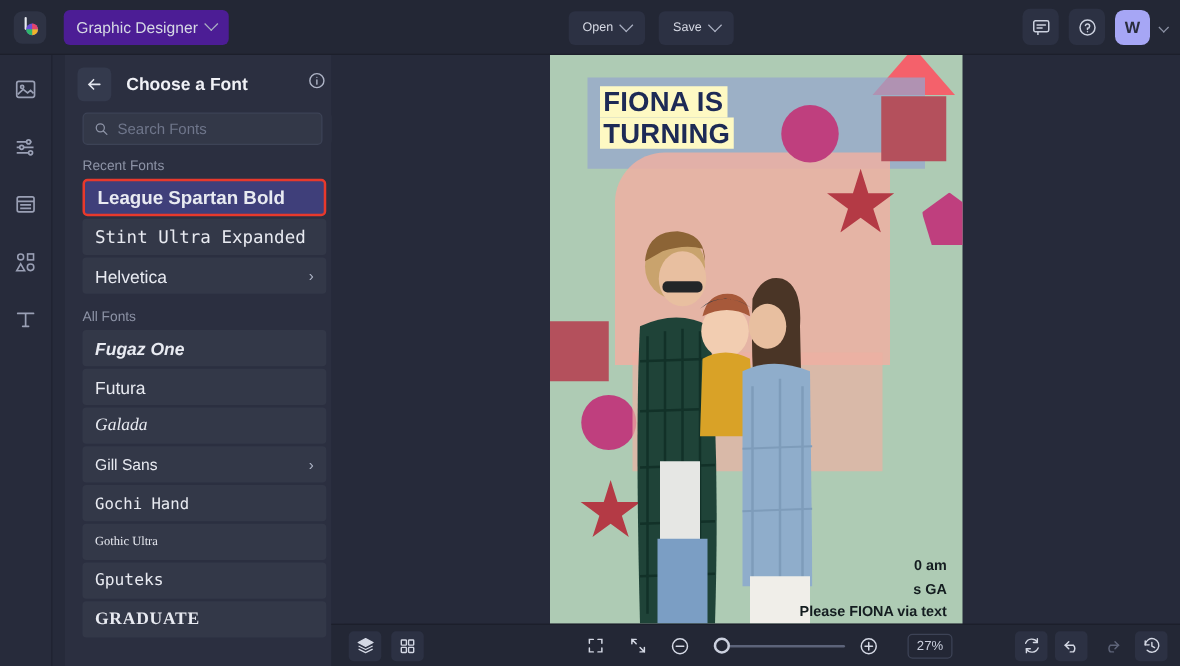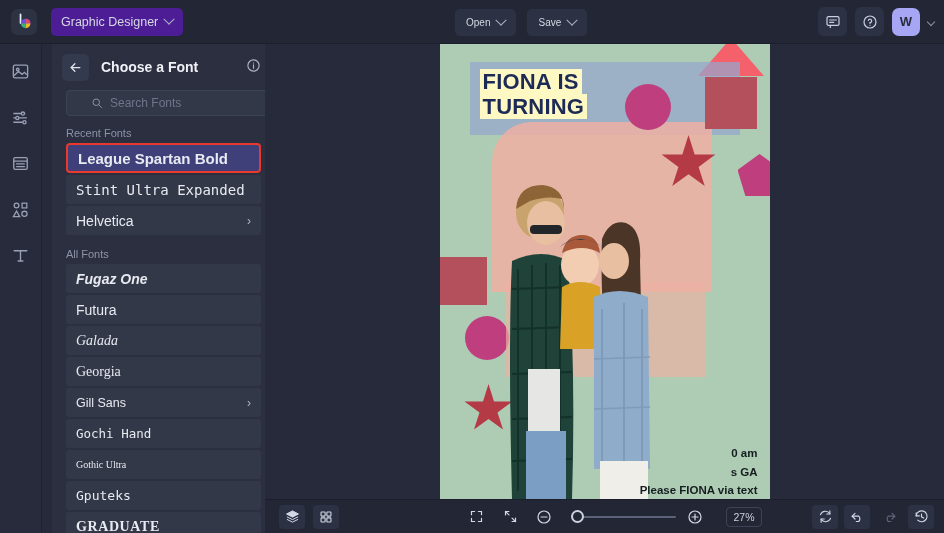--- a/index.html
+++ b/index.html
@@ -63,21 +63,21 @@
   .panel-head { display: flex; align-items: center; height: 46px; padding: 0 14px 0 10px; }
   .back-btn {
     width: 27px; height: 27px; border-radius: 5px; background: #343a4d;
     display: flex; align-items: center; justify-content: center; cursor: pointer;
   }
   .panel-title { flex: 1; color: #f0f1f6; font-size: 14px; font-weight: bold; margin-left: 12px; }
   .info-ico { cursor: pointer; }
   .search-row { display: flex; gap: 7px; padding: 0 14px; align-items: center; }
   .search-box {
     flex: 1; height: 26px; background: #333848; border: 1px solid #3d4356;
-    border-radius: 4px; display: flex; align-items: center; gap: 7px; padding: 0 24px;
+    border-radius: 4px; display: flex; align-items: center; gap: 7px; padding: 0 8px;
   }
   .search-box input {
     flex: 1; background: transparent; border: 0; outline: 0;
     color: #c9cddb; font-size: 12px; font-family: inherit;
   }
   .search-box input::placeholder { color: #6f768b; }
   .sm-btn {
     width: 25px; height: 26px; background: #333848; border: 1px solid #3d4356;
     border-radius: 4px; display: flex; align-items: center; justify-content: center; cursor: pointer;
   }
@@ -306,23 +306,20 @@
     <div class="sec-label">All Fonts</div>
     <div class="font-list">
       <div class="font-row f-ital" style="font-weight:bold">
         <span>Fugaz One</span>
       </div>
       <div class="font-row">
         <span>Futura</span>
       </div>
       <div class="font-row f-serif f-ital">
         <span>Galada</span>
-      </div>
-      <div class="font-row f-serif">
-        <span>Georgia</span>
       </div>
       <div class="font-row" style="font-size:12.5px">
         <span>Gill Sans</span>
         <span class="arrow">›</span>
       </div>
       <div class="font-row f-mono" style="font-size:12.5px">
         <span>Gochi Hand</span>
       </div>
       <div class="font-row f-serif" style="font-size:10px">
         <span>Gothic Ultra</span>

